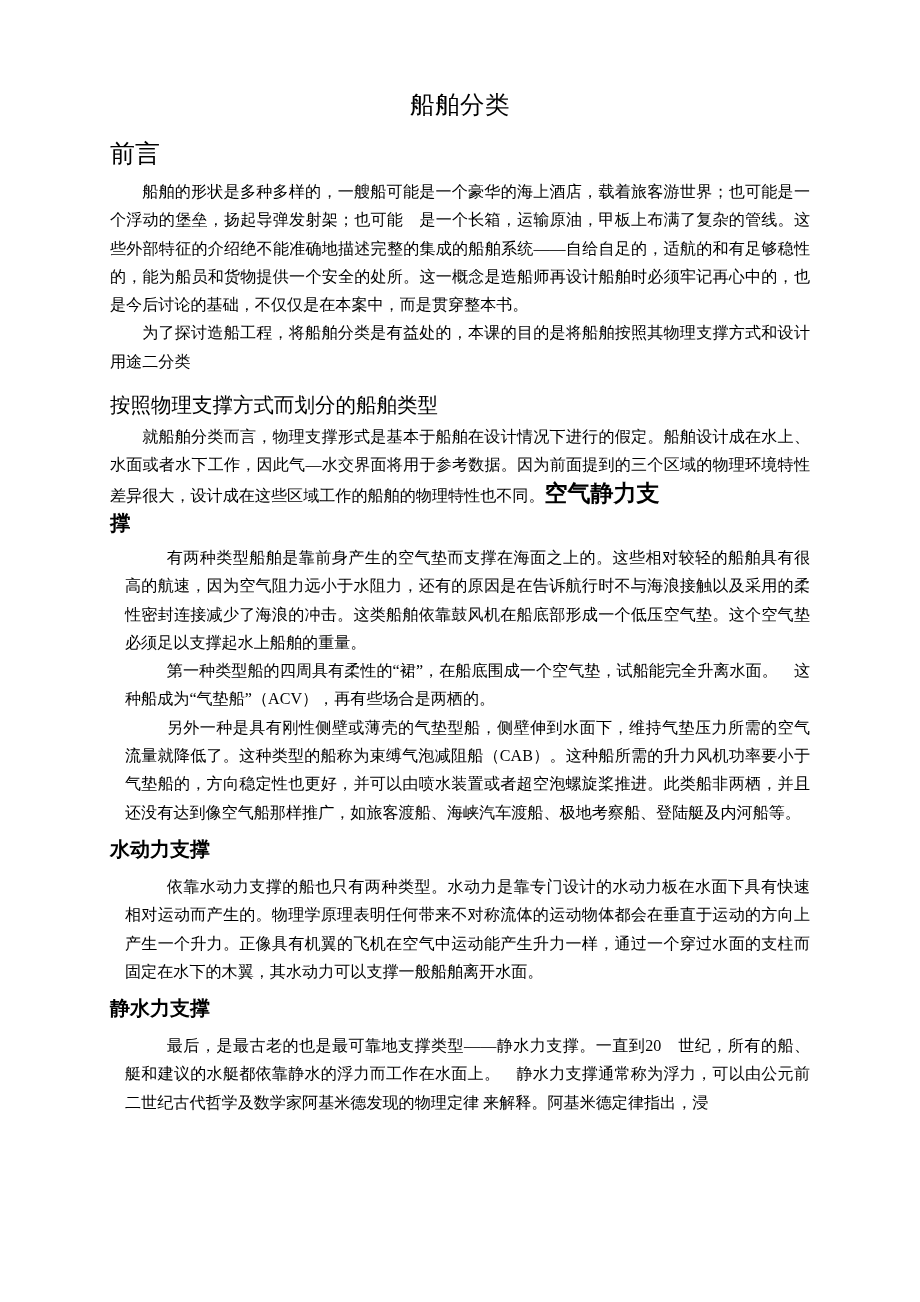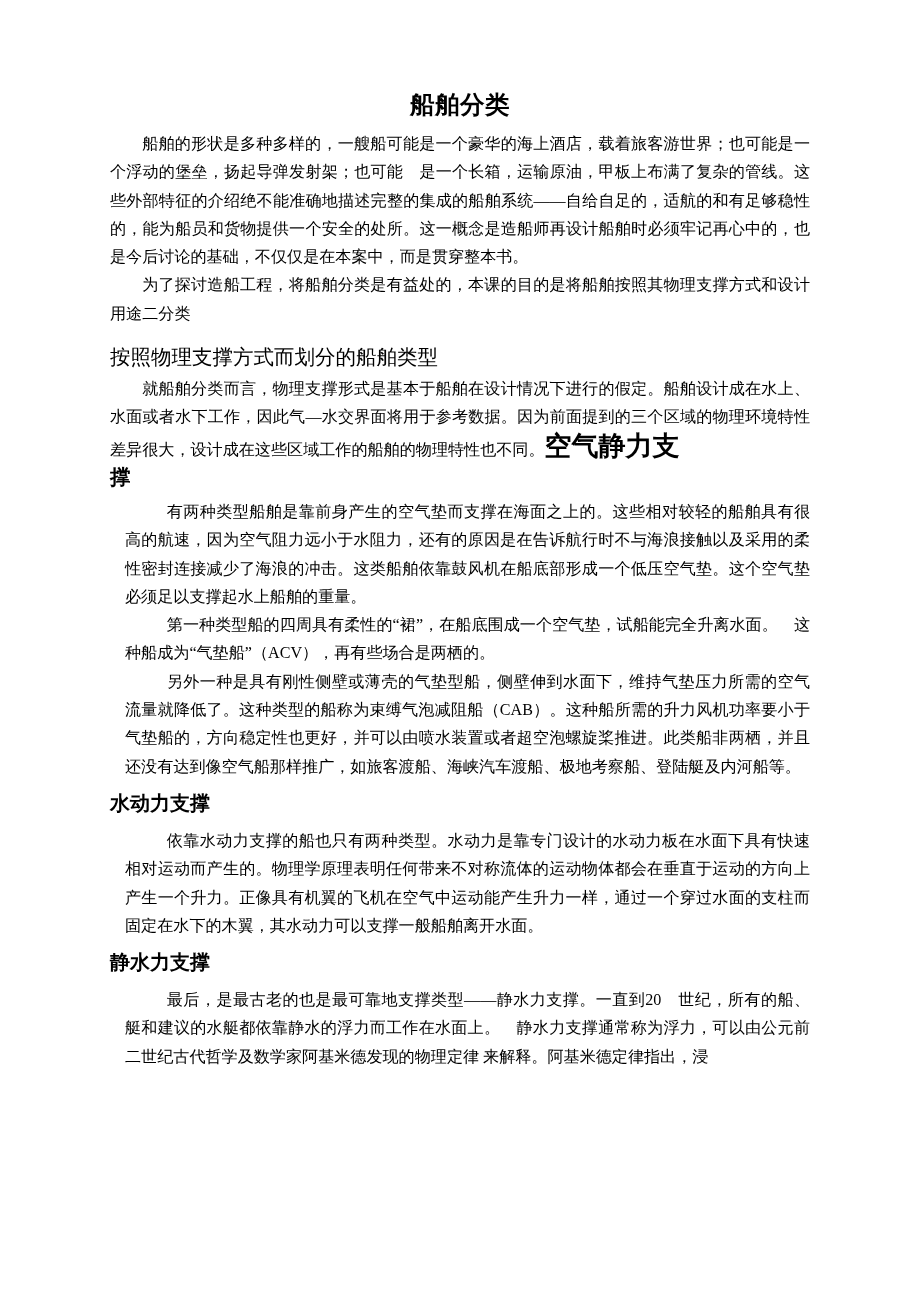--- a/index.html
+++ b/index.html
@@ -26,21 +26,21 @@
     position: absolute;
     left: 110px;
     top: 88px;
     width: 700px;
   }
 
   
   .doc-title {
     font-size: 24.5px;
     line-height: 34px;
-    font-weight: 700;
+    font-weight: 400;
     text-align: center;
     letter-spacing: 0.5px;
     margin: 0 0 8px 0;
     padding: 0;
   }
 
   
   .h1 {
     font-size: 25px;
     line-height: 40px;
@@ -79,21 +79,21 @@
     text-indent: 2em;
     word-break: break-all;
   }
   .p.indent-wide {
     text-indent: 2.6em;
     margin-left: 15px;
   }
 
   
   .inline-heading {
-    font-size: 27px;
+    font-size: 23px;
     font-weight: 700;
     line-height: 28.3px;
   }
   .inline-heading-cont {
     font-size: 20.5px;
     font-weight: 700;
     line-height: 30px;
     display: block;
     text-indent: 0;
     margin-top: -2px;
@@ -102,20 +102,21 @@
   .sp-sm { display: block; height: 6px; }
 </style>
 </head>
 <body>
 
 <div class="page">
   <div class="content">
 
     <h1 class="doc-title">船舶分类</h1>
 
+    <h2 class="h1">前言</h2>
 
     <p class="p">船舶的形状是多种多样的，一艘船可能是一个豪华的海上酒店，载着旅客游世界；也可能是一个浮动的堡垒，扬起导弹发射架；也可能　是一个长箱，运输原油，甲板上布满了复杂的管线。这些外部特征的介绍绝不能准确地描述完整的集成的船舶系统——自给自足的，适航的和有足够稳性的，能为船员和货物提供一个安全的处所。这一概念是造船师再设计船舶时必须牢记再心中的，也是今后讨论的基础，不仅仅是在本案中，而是贯穿整本书。</p>
 
     <p class="p">为了探讨造船工程，将船舶分类是有益处的，本课的目的是将船舶按照其物理支撑方式和设计用途二分类</p>
 
     <span class="sp-sm"></span>
 
     <h2 class="h2">按照物理支撑方式而划分的船舶类型</h2>
 
     <p class="p"><span>就船舶分类而言，物理支撑形式是基本于船舶在设计情况下进行的假定。船舶设计成在水上、水面或者水下工作，因此气—水交界面将用于参考数据。因为前面提到的三个区域的物理环境特性差异很大，设计成在这些区域工作的船舶的物理特性也不同。</span><span class="inline-heading">空气静力支</span></p>

